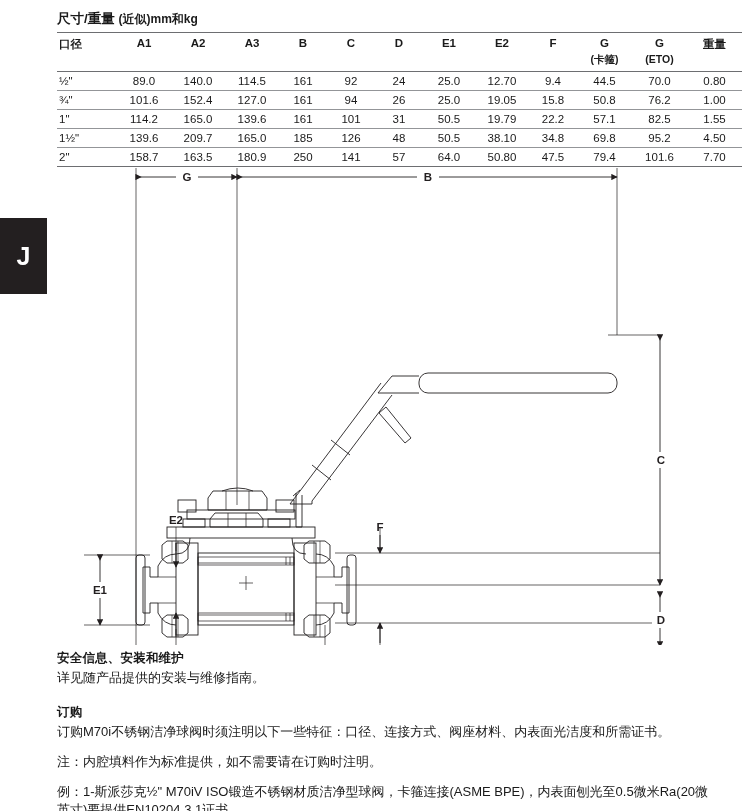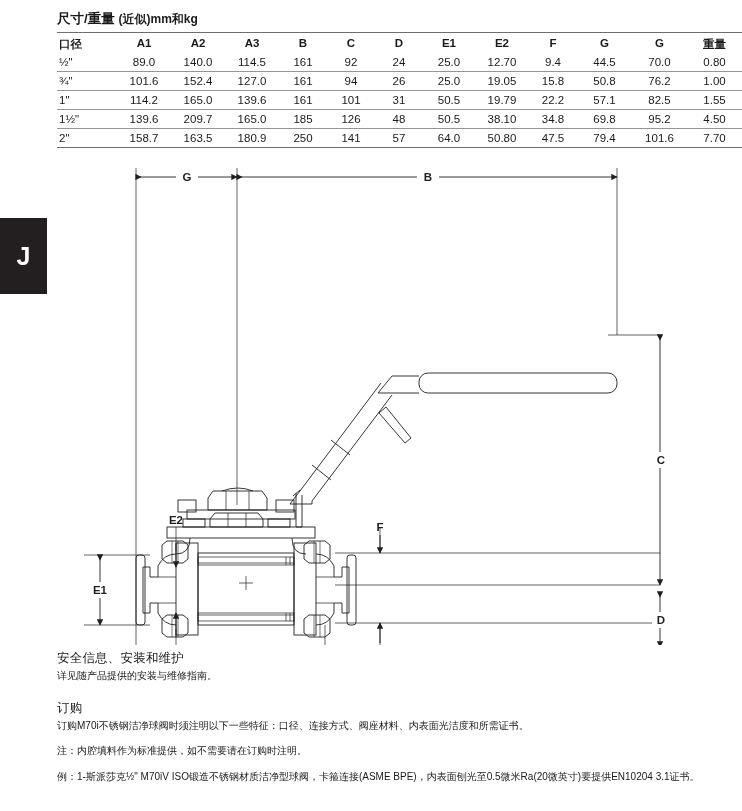--- a/index.html
+++ b/index.html
@@ -105,26 +105,26 @@
 
   
   #notes {
     position: absolute;
     left: 57px;
     top: 650px;
     width: 660px;
   }
   .note-h {
     font-size: 12.5px;
-    font-weight: normal;
+    font-weight: bold;
     margin: 0 0 2px 0;
     letter-spacing: 0.2px;
   }
   .note-p {
-    font-size: 10px;
+    font-size: 13px;
     line-height: 1.45;
     margin: 0 0 11px 0;
   }
   .note-p.tight { margin-bottom: 14px; }
   .note-h.second { margin-top: 16px; }
 </style>
 </head>
 <body>
 
 <div id="page-tab">
@@ -162,20 +162,35 @@
         <th>B</th>
         <th>C</th>
         <th>D</th>
         <th>E1</th>
         <th>E2</th>
         <th>F</th>
         <th>G</th>
         <th>G</th>
         <th>重量</th>
       </tr>
+      <tr class="head-sub">
+        <th></th>
+        <th></th>
+        <th></th>
+        <th></th>
+        <th></th>
+        <th></th>
+        <th></th>
+        <th></th>
+        <th></th>
+        <th></th>
+        <th>(卡箍)</th>
+        <th>(ETO)</th>
+        <th></th>
+      </tr>
     </thead>
     <tbody>
       <tr>
         <td class="col-size">½"</td>
         <td>89.0</td>
         <td>140.0</td>
         <td>114.5</td>
         <td>161</td>
         <td>92</td>
         <td>24</td>

